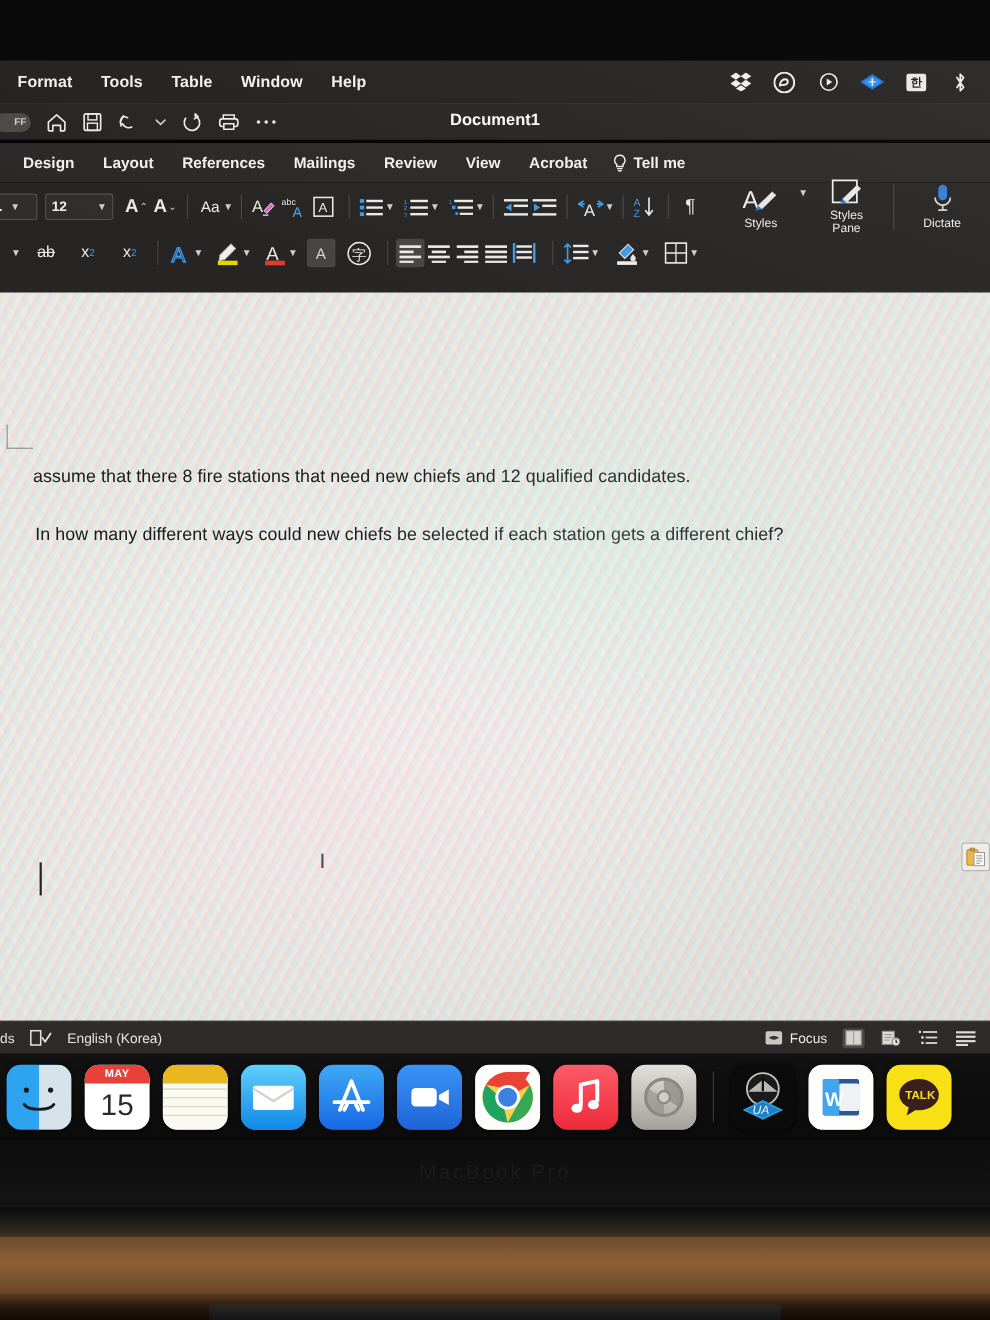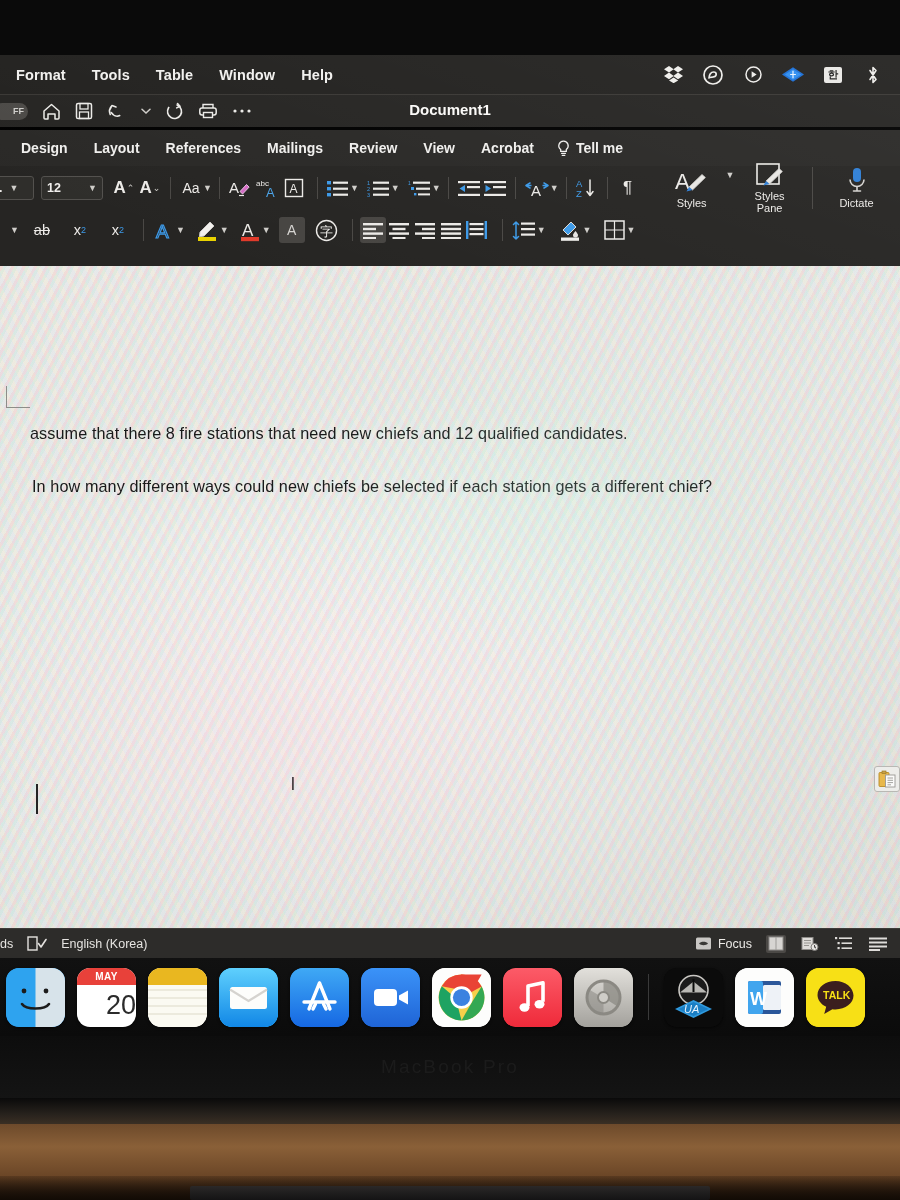--- a/index.html
+++ b/index.html
@@ -142,21 +142,21 @@
     position:absolute; left:0; top:962px; width:900px; height:70px;
     display:flex; align-items:center; gap:12px; padding:0 6px;
   }
   .dapp { width:59px; height:59px; border-radius:13px; position:relative; flex:0 0 auto;
           display:flex; align-items:center; justify-content:center; overflow:hidden;
           box-shadow:0 1px 3px rgba(0,0,0,.6); }
   .dock-sep { width:1px; height:46px; background:#3a3a3a; flex:0 0 auto; margin:0 3px; }
 
   
   .ic-finder { background:linear-gradient(180deg,#3aa7ee,#1f7fd4); }
-  .ic-cal { background:#fff; flex-direction:column;align-items:flex-end; }
+  .ic-cal { background:#fff; flex-direction:column; }
   .ic-cal .top { width:100%; height:17px; background:#e8413a; color:#fff; font-size:10px;
       font-weight:700; display:flex; align-items:center; justify-content:center; letter-spacing:.4px;}
   .ic-cal .day { flex:1; display:flex; align-items:center; justify-content:center;
       font-size:27px; color:#2b2b2b; font-weight:400; }
   .ic-notes { background:#fdfcf5; flex-direction:column; }
   .ic-mail { background:linear-gradient(180deg,#3fc3fb,#1a8fe8); }
   .ic-appstore { background:linear-gradient(180deg,#2f9cf4,#1a6fe0); }
   .ic-zoom { background:linear-gradient(180deg,#2e8cf7,#1f6ddb); }
   .ic-chrome { background:#fff; }
   .ic-music { background:linear-gradient(180deg,#fc4f5d,#f0313f); }
@@ -682,21 +682,21 @@
         <path d="M29.5 0H59v59H29.5z" fill="#d7e3ea"></path>
         <circle cx="18" cy="23" r="2.4" fill="#1c1c1c"></circle>
         <circle cx="40" cy="23" r="2.4" fill="#1c1c1c"></circle>
         <path d="M16 36c4 6 23 6 27 0" fill="none" stroke="#1c1c1c" stroke-width="2.6" stroke-linecap="round"></path>
       </svg>
 
     </div>
 
     <div class="dapp ic-cal">
       <div class="top">MAY</div>
-      <div class="day">20</div>
+      <div class="day">15</div>
     </div>
 
     <div class="dapp ic-notes">
       <svg width="59" height="59" viewBox="0 0 59 59">
         <rect width="59" height="59" rx="13" fill="#fbfaf2"></rect>
         <rect width="59" height="17" rx="0" fill="#e9b720"></rect>
         <rect y="0" width="59" height="13" fill="#e9b720"></rect>
         <path d="M0 22h59M0 30h59M0 38h59M0 46h59" stroke="#ddd9c8" stroke-width="1.2"></path>
       </svg>
     </div>

